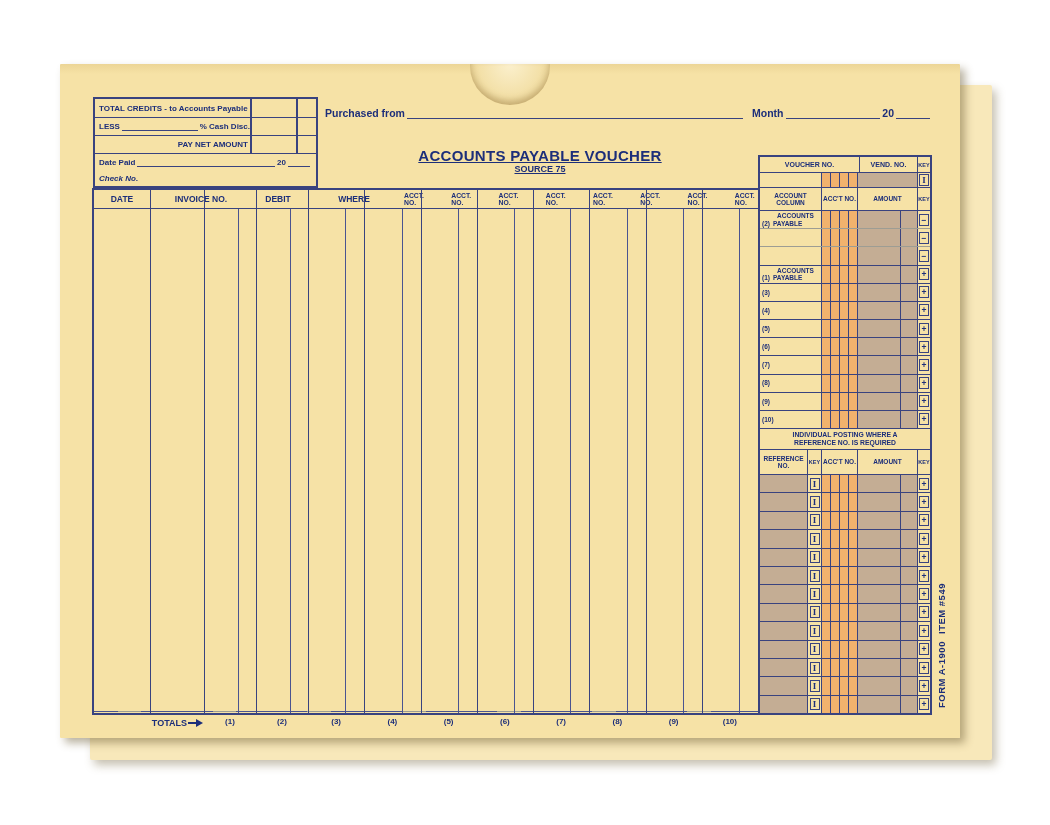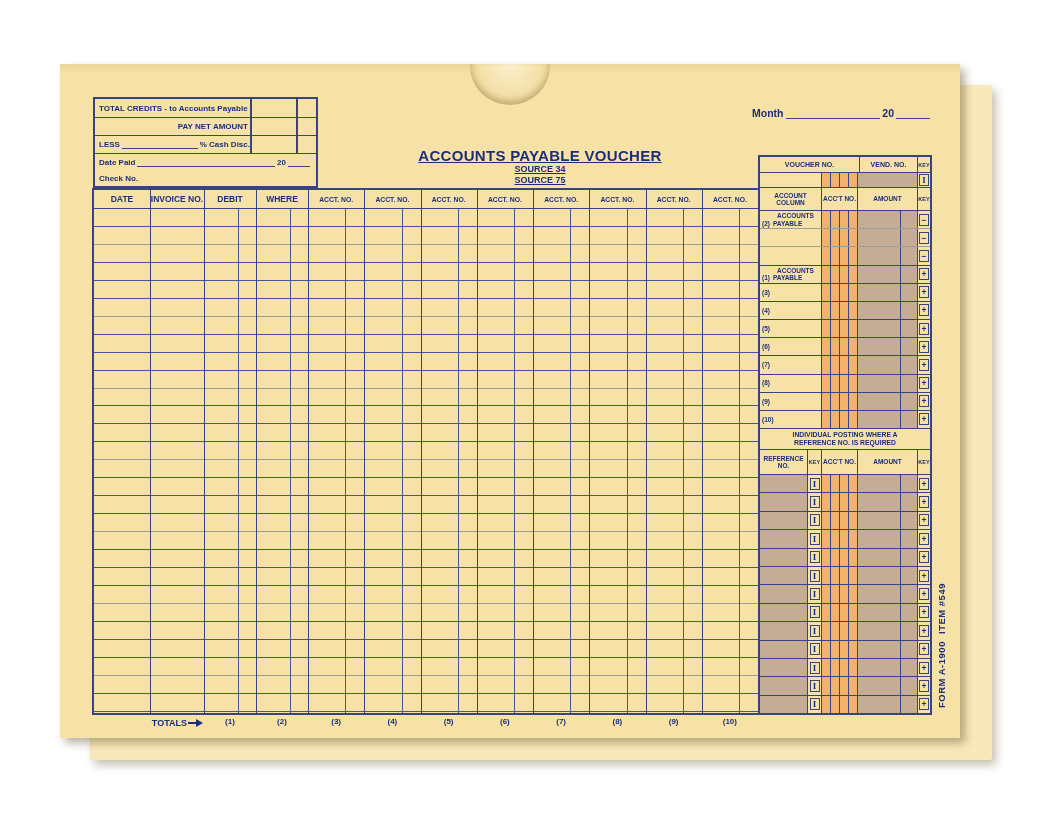--- a/index.html
+++ b/index.html
@@ -32,40 +32,40 @@
     background:radial-gradient(ellipse at 50% 0%,#fbf0cd 0%,#f3e0a8 55%,#dfc47f 100%);
     box-shadow:inset 0 -4px 6px rgba(140,110,55,.40);
   }
   
   .tl-box{position:absolute;left:33px;top:33px;width:225px;height:91px;border:2px solid var(--navy);}
   .tl-row{position:relative;width:100%;font-size:8px;font-weight:bold;display:flex;align-items:center;padding:0 4px;}
   .tl-r1{height:19px;border-bottom:1.5px solid var(--navy);padding-right:66px;}
   .tl-r2{height:18px;border-bottom:1.5px solid var(--navy);padding-right:66px;}
   .tl-r3{height:18px;border-bottom:1.5px solid var(--navy);padding-right:68px;justify-content:flex-end;}
   .tl-r4{height:16px;padding-right:6px;}
-  .tl-r5{height:16px;}
+  .tl-r5{height:16px;font-style:italic;}
   .tl-v{position:absolute;top:0;width:1.5px;height:55px;background:var(--navy);}
   .fill-line{flex:1;border-bottom:1.5px solid var(--navy);height:9px;margin:0 2px;}
   .end-line{width:22px;border-bottom:1.5px solid var(--navy);height:9px;margin-left:2px;}
   
   .hline{position:absolute;display:flex;align-items:flex-end;font-size:10.5px;font-weight:bold;height:14px;}
   .purchased{left:265px;top:41px;width:420px;}
   .month{left:692px;top:41px;width:178px;}
   .address{left:265px;top:69px;width:430px;}
   .hline .fill-line{height:12px;border-bottom-width:1.5px;}
   .title-block{position:absolute;left:265px;top:84px;width:430px;text-align:center;line-height:1;text-decoration:underline;}
   .form-title{font-size:15px;font-weight:bold;letter-spacing:.3px;}
   .source{font-size:9px;font-weight:bold;margin-top:2px;}
   
   .main-table{position:absolute;left:32px;top:124px;width:668px;height:527px;border:2px solid var(--navy);}
-  .mt-header{height:19px;display:flex;border-bottom:1.5px solid var(--navy);}
+  .mt-header{height:19px;display:flex;border-bottom:1.5px solid var(--navy);gap:24px;}
   .mt-header .hc{display:flex;align-items:center;justify-content:center;font-weight:bold;font-size:8.5px;}
   .hc-date{width:56px;}.hc-inv{width:54px;}.hc-deb{width:52px;}.hc-cred{width:52px;}
   .hc-acct{flex:1;font-size:6.8px !important;}
-  .mt-body{position:relative;height:502.5px;display:flex;flex-direction:column;}
+  .mt-body{position:relative;height:502.5px;display:flex;flex-direction:row;}
   .m-row{flex:1;border-bottom:1px solid #4a5490;}
   .m-row:nth-child(4n+2){border-bottom:1.5px solid var(--gray);}
   .m-row:last-of-type{border-bottom:none;}
   .vl{position:absolute;top:0;bottom:0;width:1.2px;background:var(--navy);}
   .vl.cents{top:19px;width:1px;background:#4a5490;}
   .totals{position:absolute;left:56px;top:506px;width:53px;height:16px;display:flex;align-items:center;justify-content:flex-end;font-size:9px;font-weight:bold;}
   .t-dash{width:8px;height:2px;background:var(--text);margin-left:1px;}
   .t-tri{width:0;height:0;border-left:7px solid var(--text);border-top:4px solid transparent;border-bottom:4px solid transparent;}
   .footer-nums{position:absolute;left:144px;top:653px;display:flex;font-size:8px;font-weight:bold;}
   .fnum{width:56.25px;text-align:center;}
@@ -114,51 +114,54 @@
 
 <div class="back-sheet"></div>
 
 <div class="envelope">
   <div class="notch"></div>
 
   <div class="tl-box">
     <div class="tl-row tl-r1">
       <span>TOTAL CREDITS - to Accounts Payable</span>
     </div>
-    <div class="tl-row tl-r3">
-      <span>PAY NET AMOUNT</span>
-    </div>
     <div class="tl-row tl-r2">
       <span>LESS</span>
       <span class="fill-line"></span>
       <span>% Cash Disc.</span>
+    </div>
+    <div class="tl-row tl-r3">
+      <span>PAY NET AMOUNT</span>
     </div>
     <div class="tl-row tl-r4">
       <span>Date Paid</span>
       <span class="fill-line"></span>
       <span>20</span>
       <span class="end-line"></span>
     </div>
     <div class="tl-row tl-r5">
       <span>Check No.</span>
     </div>
     <div class="tl-v" style="left:155px"></div>
     <div class="tl-v" style="left:201px"></div>
   </div>
 
+  <div class="hline purchased">
+    <span>Purchased from</span>
+    <span class="fill-line"></span>
+  </div>
   <div class="hline month">
     <span>Month</span>
     <span class="fill-line"></span>
     <span>20</span>
     <span class="end-line" style="width:34px"></span>
   </div>
 
   <div class="title-block">
     <div class="form-title">ACCOUNTS PAYABLE VOUCHER</div>
-    <div class="source">SOURCE 34</div>
     <div class="source">SOURCE 75</div>
   </div>
 
   <div class="main-table">
     <div class="mt-header">
       <div class="hc hc-date">DATE</div>
       <div class="hc hc-inv">INVOICE NO.</div>
       <div class="hc hc-deb">DEBIT</div>
       <div class="hc hc-cred">WHERE</div>
 

